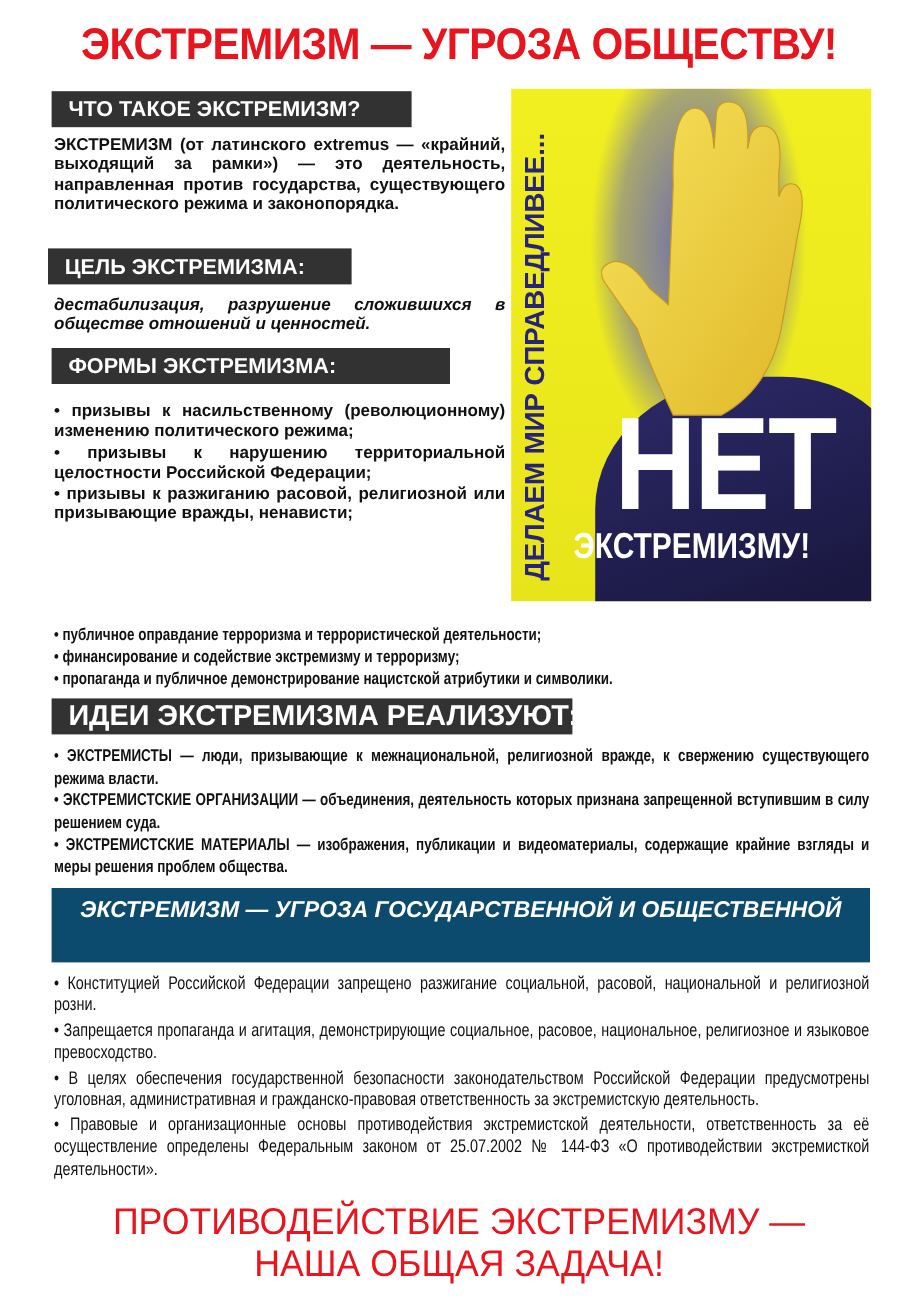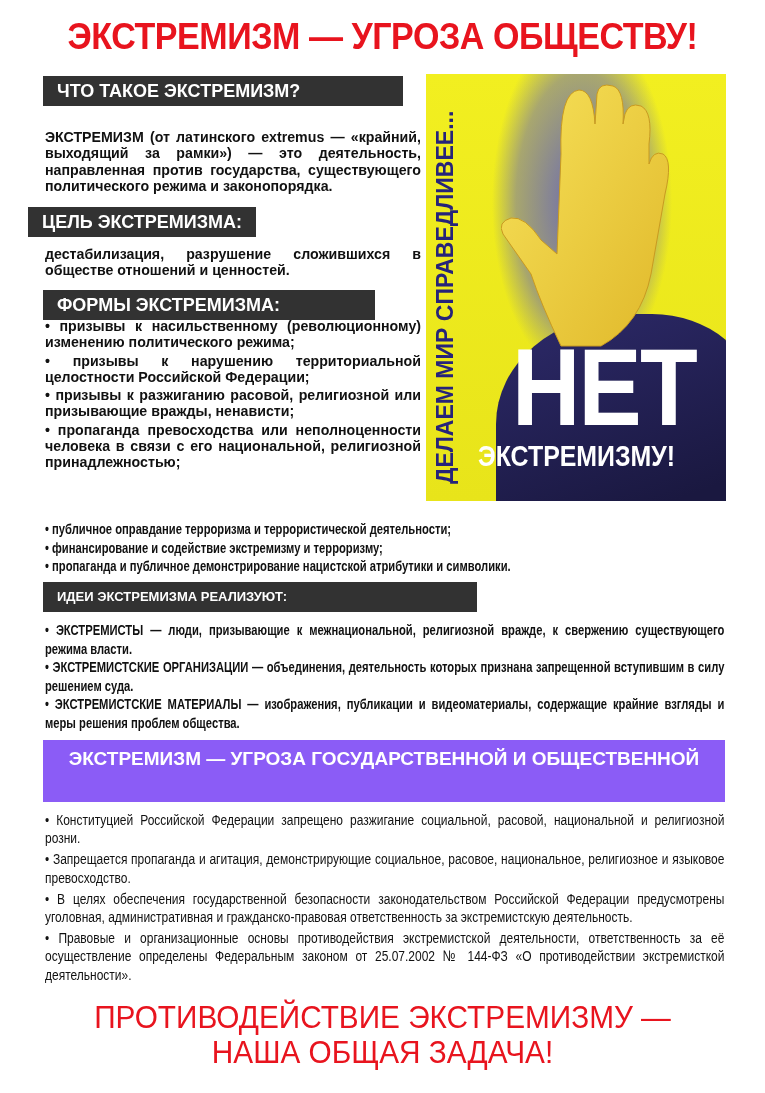--- a/index.html
+++ b/index.html
@@ -49,51 +49,50 @@
     font-size: 110px; line-height: 110px; letter-spacing: -2px;
     transform: scaleX(0.86); transform-origin: left top;
   }
   .poster .ne {
     position: absolute; left: 52px; top: 365px; color: #fff; font-weight: bold;
     font-size: 30px; white-space: nowrap; transform: scaleX(0.83); transform-origin: left top;
   }
 
   .wide-hdr {
     position: absolute; left: 43px; top: 740px; width: 682px; height: 62px;
-    background: #8b5cf6; color: #fff; font-weight: bold; font-size: 19px;
-    text-align: center; line-height: 24px; padding-top: 7px;
+    background: #0c4a6e; color: #fff; font-weight: bold; font-size: 19px;
+    text-align: center; line-height: 24px; padding-top: 7px; font-style: italic;
   }
 
   .footer {
     position: absolute; left: 0; top: 1000px; width: 765px; text-align: center;
     color: #e8141e; font-size: 31px; line-height: 35px;
     transform: scaleX(0.96); transform-origin: center;
   }
 </style>
 </head>
 <body>
 
 <div class="title">ЭКСТРЕМИЗМ — УГРОЗА ОБЩЕСТВУ!</div>
 
-<div class="hdr" style="left:43px; top:76px; width:360px;">ЧТО ТАКОЕ ЭКСТРЕМИЗМ?</div>
-<div class="txt" style="left:45px; top:113px; width:376px;margin-top:16px;">
+<div class="hdr" style="left:43px; top:76px; width:300px;">ЧТО ТАКОЕ ЭКСТРЕМИЗМ?</div>
+<div class="txt" style="left:45px; top:113px; width:376px;">
   <p>ЭКСТРЕМИЗМ (от латинского extremus — «крайний, выходящий за рамки») — это деятельность, направленная против государства, существующего политического режима и законопорядка.</p>
 </div>
 
-<div class="hdr" style="left:28px; top:207px; width:228px;">ЦЕЛЬ ЭКСТРЕМИЗМА:</div>
-<div class="txt" style="left:45px; top:246px; width:376px;">
+<div class="hdr" style="left:40px; top:207px; width:253px;">ЦЕЛЬ ЭКСТРЕМИЗМА:</div>
+<div class="txt" style="left:45px; top:246px; width:376px;font-style:italic;">
   <p>дестабилизация, разрушение сложившихся в обществе отношений и ценностей.</p>
 </div>
 
 <div class="hdr" style="left:43px; top:290px; width:332px;">ФОРМЫ ЭКСТРЕМИЗМА:</div>
-<div class="txt" style="left:45px; top:318px; width:376px;">
+<div class="txt" style="left:45px; top:335px; width:376px;">
   <p style="margin-bottom:2px">• призывы к насильственному (революционному) изменению политического режима;</p>
   <p style="margin-bottom:2px">• призывы к нарушению территориальной целостности Российской Федерации;</p>
   <p style="margin-bottom:2px">• призывы к разжиганию расовой, религиозной или призывающие вражды, ненависти;</p>
-  <p>• пропаганда превосходства или неполноценности человека в связи с его национальной, религиозной принадлежностью;</p>
 </div>
 <div class="txt cond" style="left:45px; top:520px; width:860px; transform:scaleX(0.79); transform-origin:left top; font-weight:bold; line-height:18.5px;">
   <p>• публичное оправдание терроризма и террористической деятельности;</p>
   <p>• финансирование и содействие экстремизму и терроризму;</p>
   <p>• пропаганда и публичное демонстрирование нацистской атрибутики и символики.</p>
 </div>
 
 <div class="poster">
   <div class="body"></div>
   <svg class="hand" viewBox="0 0 170 270">
@@ -103,21 +102,21 @@
         <stop offset="1" stop-color="#e0b82a"></stop>
       </linearGradient>
     </defs>
     <path d="M60 70 Q58 8 78 6 Q92 6 94 40 L96 10 Q98 -2 112 2 Q124 6 122 40 L124 30 Q128 18 140 22 Q152 28 148 60 L148 80 Q152 66 162 70 Q172 76 164 110 L150 190 Q140 240 100 262 L60 262 Q40 220 30 190 L2 150 Q-4 138 10 134 Q24 132 40 156 L56 170 Z" fill="url(#hg)" stroke="#c99a20" stroke-width="1"></path>
   </svg>
   <div class="vert">ДЕЛАЕМ МИР СПРАВЕДЛИВЕЕ...</div>
   <div class="net">НЕТ</div>
   <div class="ne">ЭКСТРЕМИЗМУ!</div>
 </div>
 
-<div class="hdr" style="left:43px; top:582px; width:434px; font-size:13px; transform:none;">ИДЕИ ЭКСТРЕМИЗМА РЕАЛИЗУЮТ:</div>
+<div class="hdr" style="left:43px; top:582px; width:434px; font-size:24px; transform:none;">ИДЕИ ЭКСТРЕМИЗМА РЕАЛИЗУЮТ:</div>
 <div class="txt" style="left:45px; top:621px; width:860px; transform:scaleX(0.79); transform-origin:left top; line-height:18.5px;">
   <p>• ЭКСТРЕМИСТЫ — люди, призывающие к межнациональной, религиозной вражде, к свержению существующего режима власти.</p>
   <p>• ЭКСТРЕМИСТСКИЕ ОРГАНИЗАЦИИ — объединения, деятельность которых признана запрещенной вступившим в силу решением суда.</p>
   <p>• ЭКСТРЕМИСТСКИЕ МАТЕРИАЛЫ — изображения, публикации и видеоматериалы, содержащие крайние взгляды и меры решения проблем общества.</p>
 </div>
 
 <div class="wide-hdr">
   <div>ЭКСТРЕМИЗМ — УГРОЗА ГОСУДАРСТВЕННОЙ И ОБЩЕСТВЕННОЙ</div>
 </div>
 <div class="txt" style="left:45px; top:811px; width:860px; transform:scaleX(0.79); transform-origin:left top; font-weight:normal; line-height:18.2px; font-size:15.2px;">

